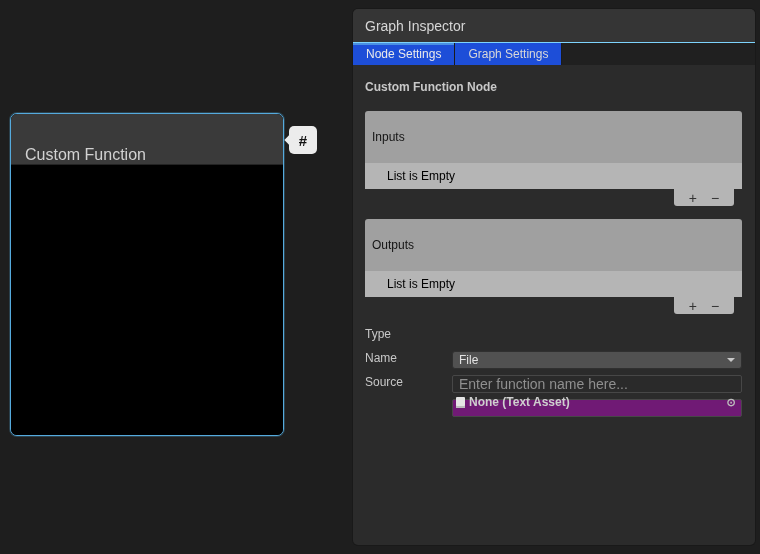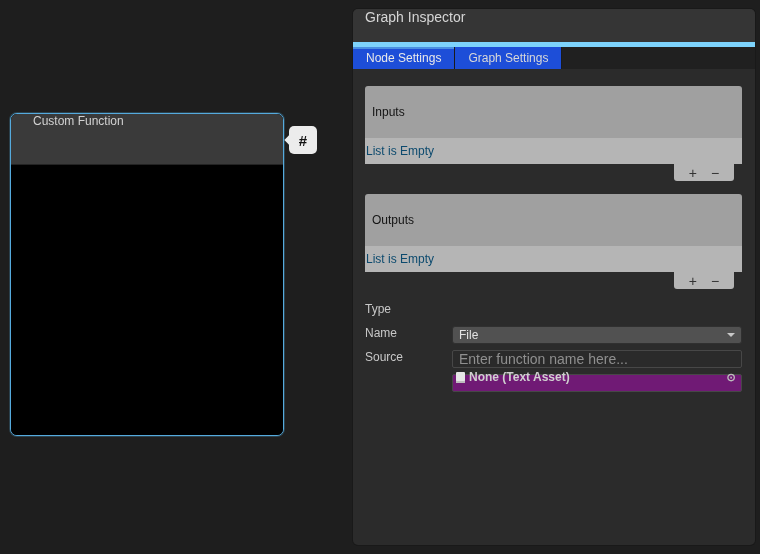--- a/index.html
+++ b/index.html
@@ -19,23 +19,23 @@
     background:#000;
     border:1px solid #55aadd;
     border-radius:7px;
     box-shadow:0 0 0 1px rgba(85,170,221,.25);
     overflow:hidden;
   }
   .node-title {
     height:50px;
     background:#3a3a3a;
     border-bottom:1px solid #232323;
-    display:flex; align-items:flex-start;
-    padding:0 22px;
-    color:#d2d2d2; font-size:12px;
+    display:flex; align-items:flex-end;
+    padding:0 14px;
+    color:#d2d2d2; font-size:16px;
   }
   .node-body { height:270px; background:#000; }
 
   .hash-badge {
     position:absolute; left:289px; top:126px;
     width:28px; height:28px;
     background:#ececec;
     border-radius:5px;
     display:flex; align-items:center; justify-content:center;
     color:#111; font-weight:bold; font-size:15px;
@@ -51,22 +51,22 @@
     position:absolute; left:353px; top:9px;
     width:402px; height:536px;
     background:#2b2b2b;
     border-radius:5px;
     box-shadow:0 0 0 1px #191919;
     overflow:hidden;
   }
   .panel-header {
     height:33px;
     background:#353535;
-    border-bottom:5px solid #7dd3fc;
-    display:flex; align-items:flex-start;
+    border-bottom:1px solid #7dd3fc;
+    display:flex; align-items:center;
     padding:0 12px;
     color:#d6d6d6; font-size:14px;
   }
   .tabbar { height:22px; background:#202020; display:flex; }
   .tab {
     padding:0 13px; line-height:22px; font-size:12px;
     color:#d8d8d8; position:relative;
     background:#1d4ed8; border-right:1px solid #1b1b1b;
     cursor:default; white-space:nowrap;
   }
@@ -85,22 +85,22 @@
   .rlist { margin-top:17px; }
   .rlist.second { margin-top:13px; }
   .rlist-header {
     height:20px; line-height:20px;
     background:#a0a0a0; color:#141414;
     font-size:12px; padding:16px 7px;
     border-radius:3px 3px 0 0;
   }
   .rlist-body {
     height:26px; line-height:26px;
-    background:#b5b5b5; color:#0c4a6e;
-    font-size:12px; padding:0 1px;
+    background:#b5b5b5; color:#000000;
+    font-size:12px; padding:0 22px;
   }
   .rlist-footerwrap { display:flex; justify-content:flex-end; padding-right:8px; }
   .rlist-footer {
     width:60px; height:17px;
     background:#b5b5b5;
     border-radius:0 0 3px 3px;
     display:flex; align-items:center; justify-content:center; gap:14px;
   }
   .rlist-btn {
     background:none; border:none; padding:0; margin:0;
@@ -192,20 +192,21 @@
       <div class="tab active">
         <span>Node Settings</span>
       </div>
       <div class="tab">
         <span>Graph Settings</span>
       </div>
     </div>
 
     <div class="content">
 
+      <div class="section-title">Custom Function Node</div>
 
       <div class="rlist">
         <div class="rlist-header">Inputs</div>
         <div class="rlist-body">List is Empty</div>
         <div class="rlist-footerwrap">
           <div class="rlist-footer">
             <button class="rlist-btn">+</button>
             <button class="rlist-btn">−</button>
           </div>
         </div>

